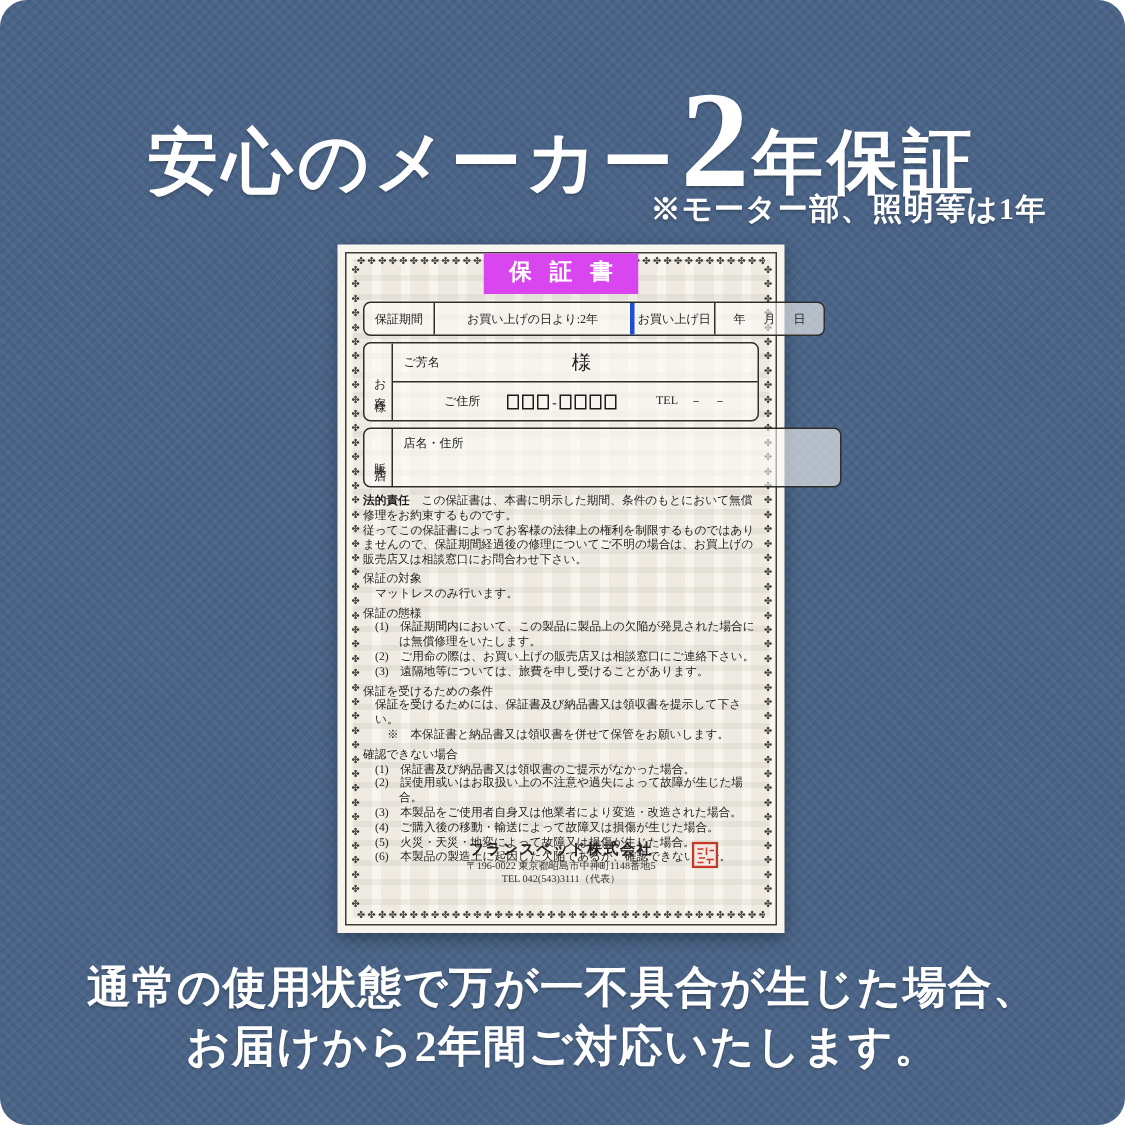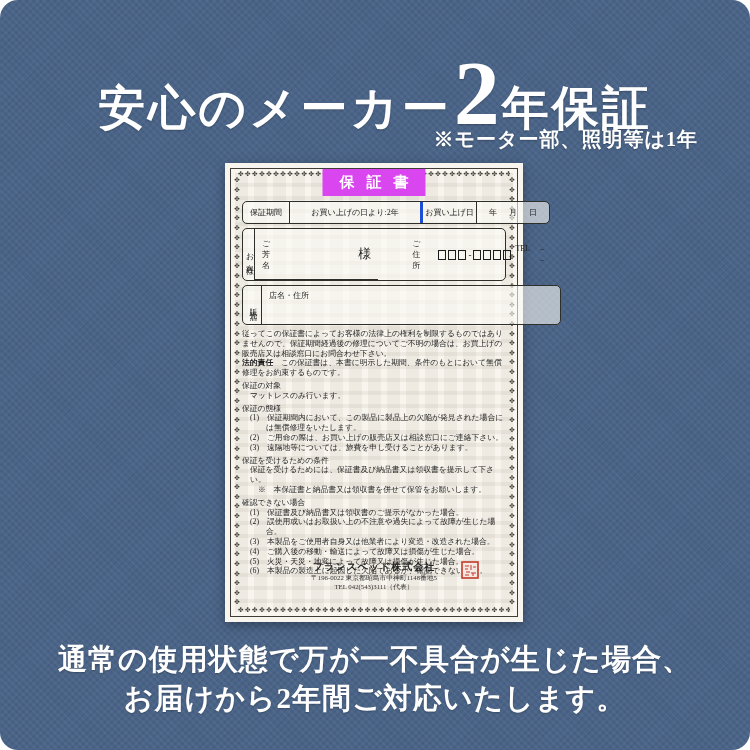--- a/index.html
+++ b/index.html
@@ -71,21 +71,21 @@
   .pr-date { width:72px; justify-content:space-around !important; padding:0 6px; }
 
   .customer-box { left:17px; top:65px; width:264px; height:53px; display:flex; }
   .shop-box { left:17px; top:122px; width:319px; height:40px; display:flex; }
   .side-cell {
     width:19px; border-right:1px solid #2e2e2a;
     display:flex; align-items:center; justify-content:center;
     font-size:8px;
   }
   .v-text { writing-mode:vertical-rl; text-orientation:upright; letter-spacing:2px; }
-  .cust-rows { flex:1; display:flex; flex-direction:row; }
+  .cust-rows { flex:1; display:flex; flex-direction:column; }
   .cust-row1 { flex:1; border-bottom:1px solid #2e2e2a; display:flex; align-items:center; padding:0 7px; font-size:8px; }
   .honorific { font-size:13px; margin-left:88px; }
   .cust-row2 { flex:1; display:flex; align-items:center; padding:0 7px; font-size:8px; gap:4px;margin-left:27px; }
   .postal { display:flex; align-items:center; gap:2px; margin-left:14px; }
   .pbox { width:8px; height:10px; border:1.4px solid #1c1c1c; display:inline-block; }
   .phyphen { font-weight:700; font-size:9px; }
   .tel-group { margin-left:auto; display:flex; gap:8px; padding-right:14px; font-size:8px; }
   .shop-content { flex:1; padding:4px 7px; font-size:8px; }
 
   .body-text {
@@ -179,22 +179,22 @@
     </div>
 
     <div class="box shop-box">
       <div class="side-cell">
         <span class="v-text">販売店</span>
       </div>
       <div class="shop-content">店名・住所</div>
     </div>
 
     <div class="body-text">
+      <p><b>法的責任</b>　<span>この保証書は、本書に明示した期間、条件のもとにおいて無償修理をお約束するものです。</span></p>
       <p>従ってこの保証書によってお客様の法律上の権利を制限するものではありませんので、保証期間経過後の修理についてご不明の場合は、お買上げの販売店又は相談窓口にお問合わせ下さい。</p>
-      <p><b>法的責任</b>　<span>この保証書は、本書に明示した期間、条件のもとにおいて無償修理をお約束するものです。</span></p>
 
       <p class="sec-title">保証の対象</p>
       <p class="indent1">マットレスのみ行います。</p>
 
       <p class="sec-title">保証の態様</p>
       <p class="item">(1)　保証期間内において、この製品に製品上の欠陥が発見された場合には無償修理をいたします。</p>
       <p class="item">(2)　ご用命の際は、お買い上げの販売店又は相談窓口にご連絡下さい。</p>
       <p class="item">(3)　遠隔地等については、旅費を申し受けることがあります。</p>
 
       <p class="sec-title">保証を受けるための条件</p>

